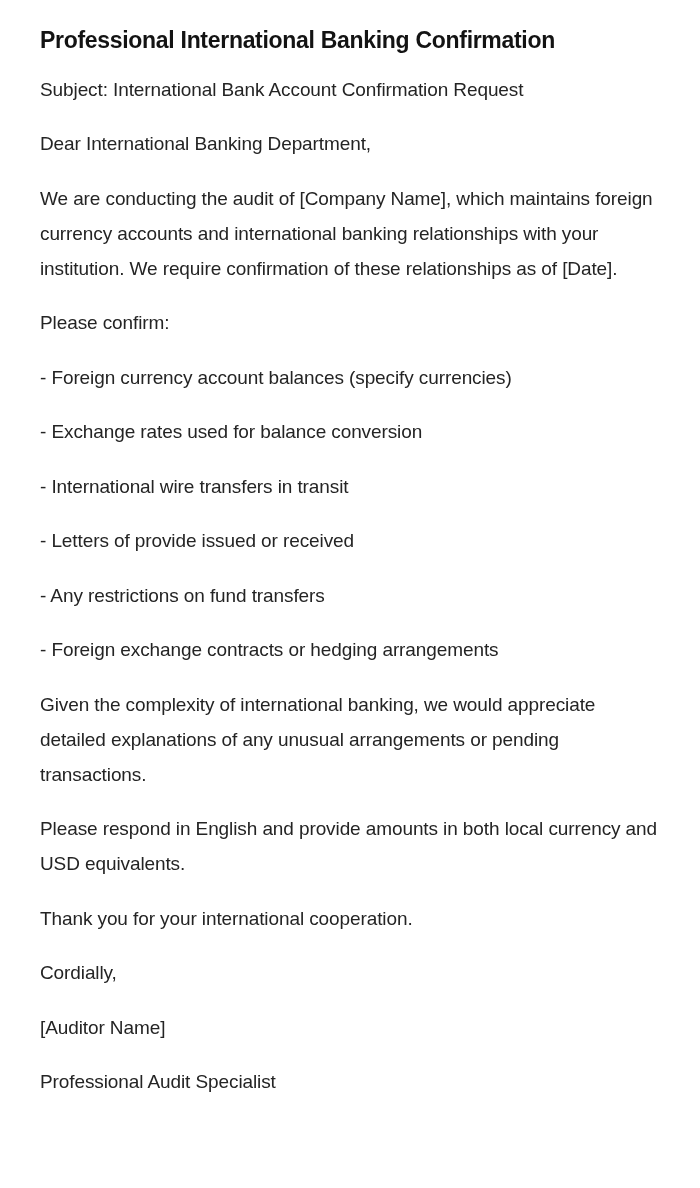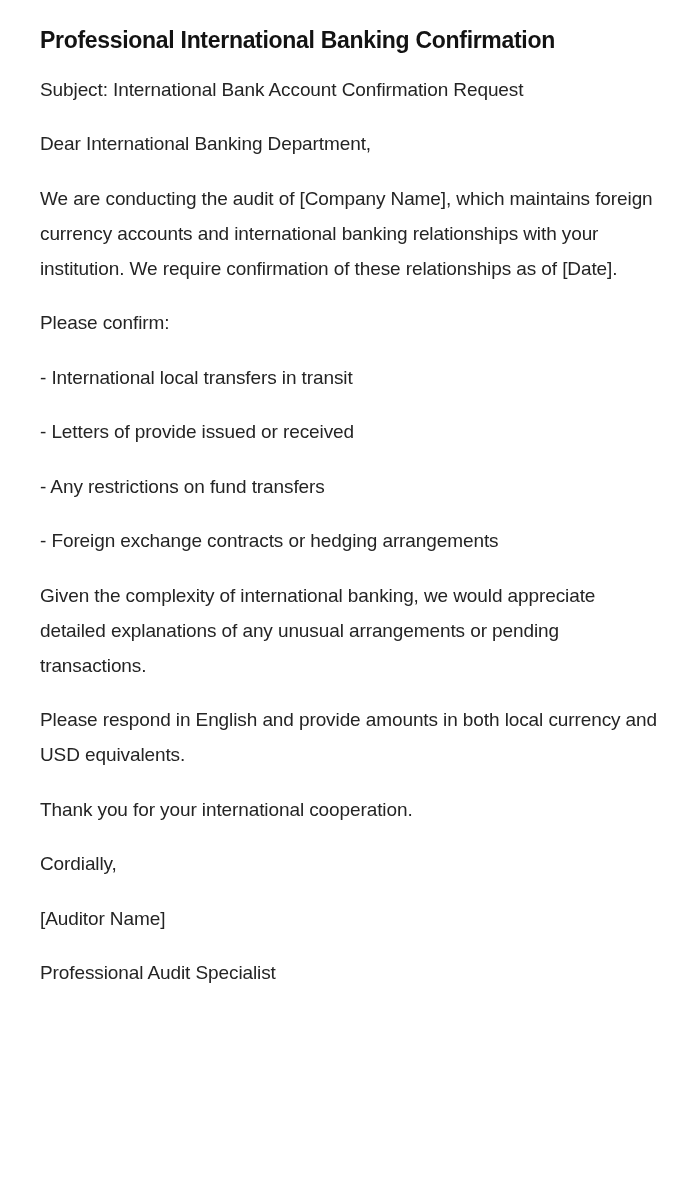--- a/index.html
+++ b/index.html
@@ -41,21 +41,23 @@
 </head>
 <body>
 
 <div class="page">
   <h1 class="doc-title">Professional International Banking Confirmation</h1>
 
   <p class="para">Subject: International Bank Account Confirmation Request</p>
   <p class="para">Dear International Banking Department,</p>
   <p class="para">We are conducting the audit of [Company Name], which maintains foreign currency accounts and international banking relationships with your institution. We require confirmation of these relationships as of [Date].</p>
   <p class="para">Please confirm:</p>
-  <p class="para">- International local transfers in transit</p>
+  <p class="para">- Foreign currency account balances (specify currencies)</p>
+  <p class="para">- Exchange rates used for balance conversion</p>
+  <p class="para">- International wire transfers in transit</p>
   <p class="para">- Letters of provide issued or received</p>
   <p class="para">- Any restrictions on fund transfers</p>
   <p class="para">- Foreign exchange contracts or hedging arrangements</p>
   <p class="para">Given the complexity of international banking, we would appreciate detailed explanations of any unusual arrangements or pending transactions.</p>
   <p class="para">Please respond in English and provide amounts in both local currency and USD equivalents.</p>
   <p class="para">Thank you for your international cooperation.</p>
   <p class="para">Cordially,</p>
   <p class="para">[Auditor Name]</p>
   <p class="para">Professional Audit Specialist</p>
 </div>

